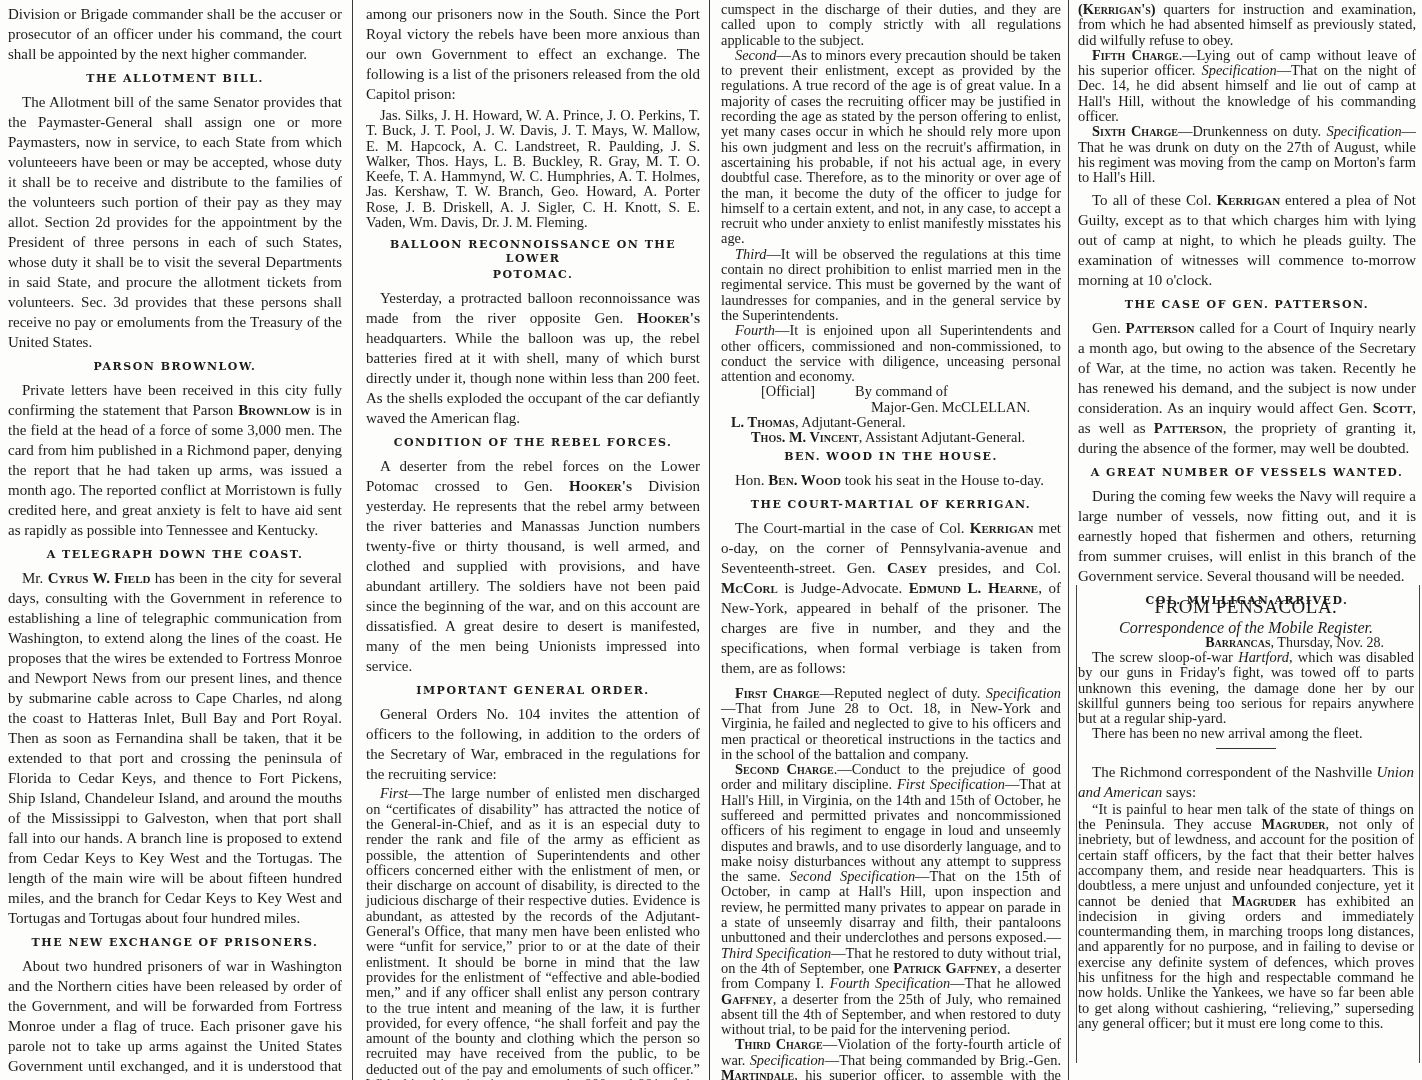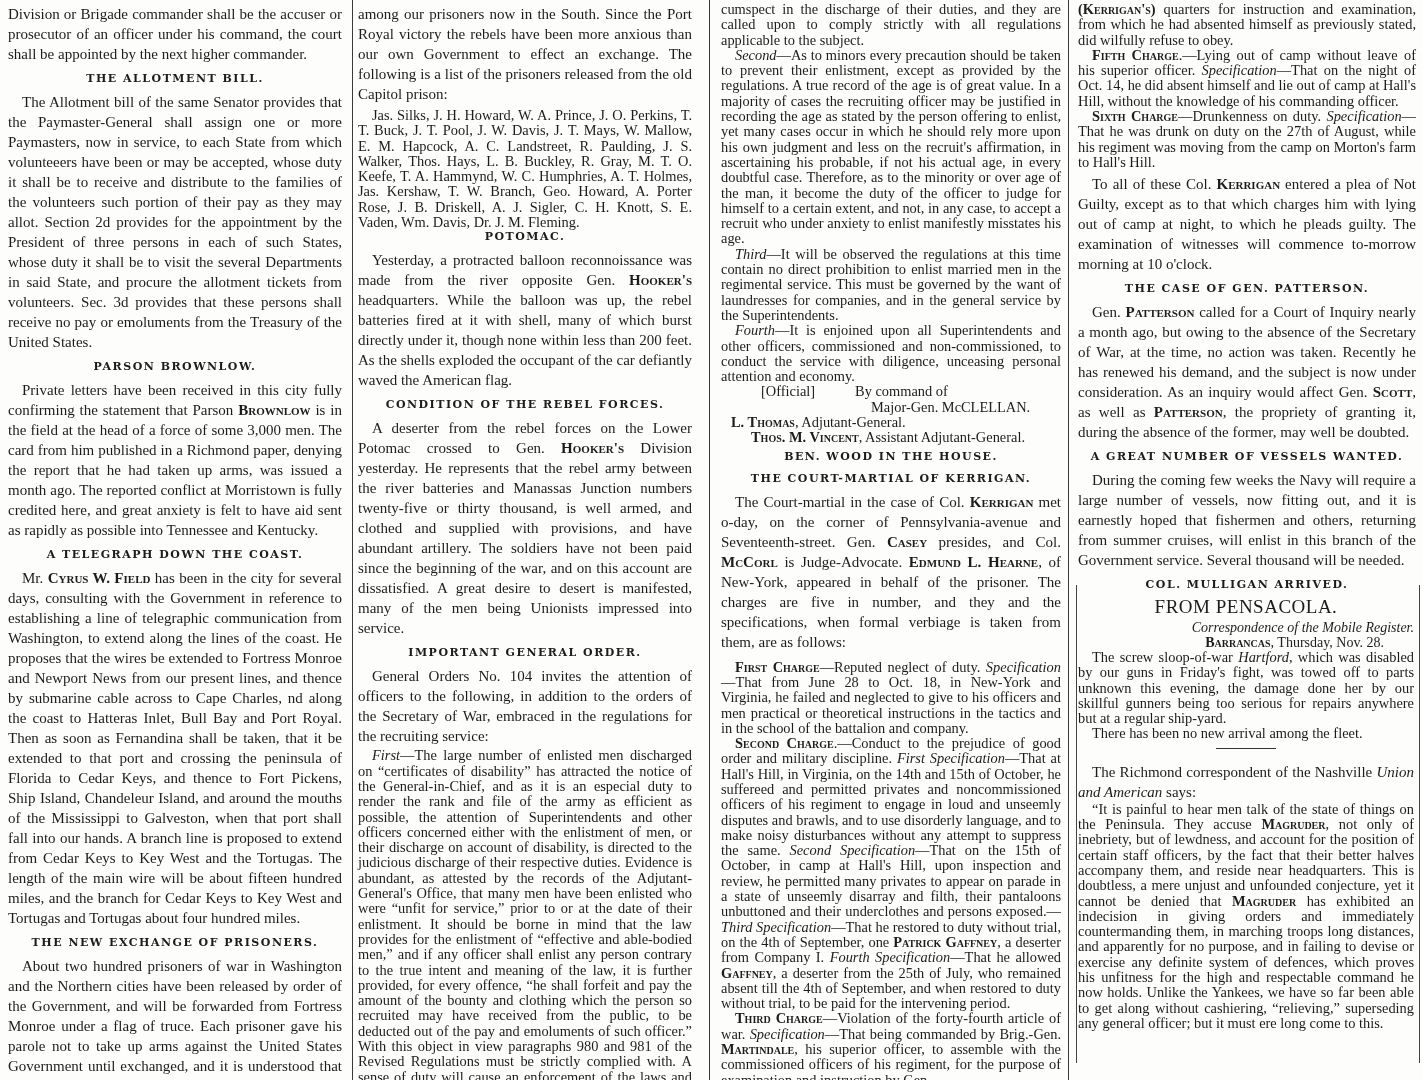--- a/index.html
+++ b/index.html
@@ -8,21 +8,21 @@
     background:#fdfdfb;
     font-family:"DejaVu Serif","Liberation Serif",serif;
     color:#1c1c1c;
     position:relative;
   }
   .col {
     position:absolute; top:0; height:1080px; box-sizing:border-box;
     overflow:hidden;
   }
   #c1 { left:4px;   width:344px; padding:4px 6px 0 4px; }
-  #c2 { left:350px; width:348px; padding:4px 6px 0 8px; }
+  #c2 { left:358px; width:348px; padding:4px 6px 0 8px; }
   #c3 { left:713px; width:352px; padding:2px 4px 0 8px; }
   #c4 { left:1072px; width:348px; padding:2px 4px 0 6px; }
   .rule {
     position:absolute; top:0; width:1px; height:1080px; background:#3a3a3a;
   }
   p {
     margin:0; text-align:justify; text-align-last:left;
     font-size:15px; line-height:20px;
     font-family:"Liberation Serif","DejaVu Serif",serif;
   }
@@ -61,20 +61,21 @@
   <p class="ind"><span>Private letters have been received in this city fully confirming the statement that Parson </span><span class="sc">Brownlow</span><span> is in the field at the head of a force of some 3,000 men. The card from him published in a Richmond paper, denying the report that he had taken up arms, was issued a month ago. The reported conflict at Morristown is fully credited here, and great anxiety is felt to have aid sent as rapidly as possible into Tennessee and Kentucky.</span></p>
   <div class="head">A TELEGRAPH DOWN THE COAST.</div>
   <p class="ind"><span>Mr. </span><span class="sc">Cyrus W. Field</span><span> has been in the city for several days, consulting with the Government in reference to establishing a line of telegraphic communication from Washington, to extend along the lines of the coast. He proposes that the wires be extended to Fortress Monroe and Newport News from our present lines, and thence by submarine cable across to Cape Charles, nd along the coast to Hatteras Inlet, Bull Bay and Port Royal. Then as soon as Fernandina shall be taken, that it be extended to that port and crossing the peninsula of Florida to Cedar Keys, and thence to Fort Pickens, Ship Island, Chandeleur Island, and around the mouths of the Mississippi to Galveston, when that port shall fall into our hands. A branch line is proposed to extend from Cedar Keys to Key West and the Tortugas. The length of the main wire will be about fifteen hundred miles, and the branch for Cedar Keys to Key West and Tortugas and Tortugas about four hundred miles.</span></p>
   <div class="head">THE NEW EXCHANGE OF PRISONERS.</div>
   <p class="ind">About two hundred prisoners of war in Washington and the Northern cities have been released by order of the Government, and will be forwarded from Fortress Monroe under a flag of truce. Each prisoner gave his parole not to take up arms against the United States Government until exchanged, and it is understood that each is to procure an exchange from</p>
 </div>
 
 <div class="col" id="c2">
   <p>among our prisoners now in the South. Since the Port Royal victory the rebels have been more anxious than our own Government to effect an exchange. The following is a list of the prisoners released from the old Capitol prison:</p>
   <p class="ind dense" style="margin-top:4px;">Jas. Silks, J. H. Howard, W. A. Prince, J. O. Perkins, T. T. Buck, J. T. Pool, J. W. Davis, J. T. Mays, W. Mallow, E. M. Hapcock, A. C. Landstreet, R. Paulding, J. S. Walker, Thos. Hays, L. B. Buckley, R. Gray, M. T. O. Keefe, T. A. Hammynd, W. C. Humphries, A. T. Holmes, Jas. Kershaw, T. W. Branch, Geo. Howard, A. Porter Rose, J. B. Driskell, A. J. Sigler, C. H. Knott, S. E. Vaden, Wm. Davis, Dr. J. M. Fleming.</p>
+  <div class="head" style="margin-bottom:2px;">BALLOON RECONNOISSANCE ON THE LOWER</div>
   <div class="head" style="margin-top:0;">POTOMAC.</div>
   <p class="ind"><span>Yesterday, a protracted balloon reconnoissance was made from the river opposite Gen. </span><span class="sc">Hooker's</span><span> headquarters. While the balloon was up, the rebel batteries fired at it with shell, many of which burst directly under it, though none within less than 200 feet. As the shells exploded the occupant of the car defiantly waved the American flag.</span></p>
   <div class="head">CONDITION OF THE REBEL FORCES.</div>
   <p class="ind"><span>A deserter from the rebel forces on the Lower Potomac crossed to Gen. </span><span class="sc">Hooker's</span><span> Division yesterday. He represents that the rebel army between the river batteries and Manassas Junction numbers twenty-five or thirty thousand, is well armed, and clothed and supplied with provisions, and have abundant artillery. The soldiers have not been paid since the beginning of the war, and on this account are dissatisfied. A great desire to desert is manifested, many of the men being Unionists impressed into service.</span></p>
   <div class="head">IMPORTANT GENERAL ORDER.</div>
   <p class="ind">General Orders No. 104 invites the attention of officers to the following, in addition to the orders of the Secretary of War, embraced in the regulations for the recruiting service:</p>
   <p class="ind dense" style="margin-top:2px;"><span class="it">First</span><span>—The large number of enlisted men discharged on “certificates of disability” has attracted the notice of the General-in-Chief, and as it is an especial duty to render the rank and file of the army as efficient as possible, the attention of Superintendents and other officers concerned either with the enlistment of men, or their discharge on account of disability, is directed to the judicious discharge of their respective duties. Evidence is abundant, as attested by the records of the Adjutant-General's Office, that many men have been enlisted who were “unfit for service,” prior to or at the date of their enlistment. It should be borne in mind that the law provides for the enlistment of “effective and able-bodied men,” and if any officer shall enlist any person contrary to the true intent and meaning of the law, it is further provided, for every offence, “he shall forfeit and pay the amount of the bounty and clothing which the person so recruited may have received from the public, to be deducted out of the pay and emoluments of such officer.” With this object in view paragraphs 980 and 981 of the Revised Regulations must be strictly complied with. A sense of duty will cause an enforcement of the laws and regulations governing the service, and these must be the guidance of the officers obtaining recruits. Officers cannot be too cir-</span></p>
 </div>
 
 <div class="col" id="c3">
@@ -82,42 +83,43 @@
   <p class="ind dense"><span class="it">Second</span><span>—As to minors every precaution should be taken to prevent their enlistment, except as provided by the regulations. A true record of the age is of great value. In a majority of cases the recruiting officer may be justified in recording the age as stated by the person offering to enlist, yet many cases occur in which he should rely more upon his own judgment and less on the recruit's affirmation, in ascertaining his probable, if not his actual age, in every doubtful case. Therefore, as to the minority or over age of the man, it become the duty of the officer to judge for himself to a certain extent, and not, in any case, to accept a recruit who under anxiety to enlist manifestly misstates his age.</span></p>
   <p class="ind dense"><span class="it">Third</span><span>—It will be observed the regulations at this time contain no direct prohibition to enlist married men in the regimental service. This must be governed by the want of laundresses for companies, and in the general service by the Superintendents.</span></p>
   <p class="ind dense"><span class="it">Fourth</span><span>—It is enjoined upon all Superintendents and other officers, commissioned and non-commissioned, to conduct the service with diligence, unceasing personal attention and economy.</span></p>
   <div class="sign">
     <div style="padding-left:40px;"><span>[Official]</span><span style="display:inline-block;width:40px;"></span><span>By command of</span></div>
     <div style="padding-left:150px;">Major-Gen. McCLELLAN.</div>
     <div style="padding-left:10px;"><span class="sc">L. Thomas</span><span>, Adjutant-General.</span></div>
     <div style="padding-left:30px;"><span class="sc">Thos. M. Vincent</span><span>, Assistant Adjutant-General.</span></div>
   </div>
   <div class="head" style="margin-top:4px;">BEN. WOOD IN THE HOUSE.</div>
+  <p class="ind"><span>Hon. </span><span class="sc">Ben. Wood</span><span> took his seat in the House to-day.</span></p>
   <div class="head">THE COURT-MARTIAL OF KERRIGAN.</div>
   <p class="ind"><span>The Court-martial in the case of Col. </span><span class="sc">Kerrigan</span><span> met o-day, on the corner of Pennsylvania-avenue and Seventeenth-street. Gen. </span><span class="sc">Casey</span><span> presides, and Col. </span><span class="sc">McCorl</span><span> is Judge-Advocate. </span><span class="sc">Edmund L. Hearne</span><span>, of New-York, appeared in behalf of the prisoner. The charges are five in number, and they and the specifications, when formal verbiage is taken from them, are as follows:</span></p>
   <p class="ind dense" style="margin-top:8px;"><span class="sc">First Charge</span><span>—Reputed neglect of duty. </span><span class="it">Specification</span><span>—That from June 28 to Oct. 18, in New-York and Virginia, he failed and neglected to give to his officers and men practical or theoretical instructions in the tactics and in the school of the battalion and company.</span></p>
   <p class="ind dense"><span class="sc">Second Charge</span><span>.—Conduct to the prejudice of good order and military discipline. </span><span class="it">First Specification</span><span>—That at Hall's Hill, in Virginia, on the 14th and 15th of October, he suffereed and permitted privates and noncommissioned officers of his regiment to engage in loud and unseemly disputes and brawls, and to use disorderly language, and to make noisy disturbances without any attempt to suppress the same. </span><span class="it">Second Specification</span><span>—That on the 15th of October, in camp at Hall's Hill, upon inspection and review, he permitted many privates to appear on parade in a state of unseemly disarray and filth, their pantaloons unbuttoned and their underclothes and persons exposed.—</span><span class="it">Third Specification</span><span>—That he restored to duty without trial, on the 4th of September, one </span><span class="sc">Patrick Gaffney</span><span>, a deserter from Company I. </span><span class="it">Fourth Specification</span><span>—That he allowed </span><span class="sc">Gaffney</span><span>, a deserter from the 25th of July, who remained absent till the 4th of September, and when restored to duty without trial, to be paid for the intervening period.</span></p>
   <p class="ind dense"><span class="sc">Third Charge</span><span>—Violation of the forty-fourth article of war. </span><span class="it">Specification</span><span>—That being commanded by Brig.-Gen. </span><span class="sc">Martindale</span><span>, his superior officer, to assemble with the commissioned officers of his regiment, for the purpose of examination and instruction by Gen. </span></p>
 
 </div>
 
 <div class="col" id="c4">
   <p class="dense"><span class="sc">(Kerrigan's)</span><span> quarters for instruction and examination, from which he had absented himself as previously stated, did wilfully refuse to obey.</span></p>
-  <p class="ind dense"><span class="sc">Fifth Charge</span><span>.—Lying out of camp without leave of his superior officer. </span><span class="it">Specification</span><span>—That on the night of Oct. 14, he did absent himself and lie out of camp at Hall's Hill, without the knowledge of his commanding officer.</span></p>
+  <p class="ind dense"><span class="sc">Fifth Charge</span><span>.—Lying out of camp without leave of his superior officer. </span><span class="it">Specification</span><span>—That on the night of Dec. 14, he did absent himself and lie out of camp at Hall's Hill, without the knowledge of his commanding officer.</span></p>
   <p class="ind dense"><span class="sc">Sixth Charge</span><span>—Drunkenness on duty. </span><span class="it">Specification</span><span>—That he was drunk on duty on the 27th of August, while his regiment was moving from the camp on Morton's farm to Hall's Hill.</span></p>
   <p class="ind" style="margin-top:4px;"><span>To all of these Col. </span><span class="sc">Kerrigan</span><span> entered a plea of Not Guilty, except as to that which charges him with lying out of camp at night, to which he pleads guilty. The examination of witnesses will commence to-morrow morning at 10 o'clock.</span></p>
   <div class="head">THE CASE OF GEN. PATTERSON.</div>
   <p class="ind"><span>Gen. </span><span class="sc">Patterson</span><span> called for a Court of Inquiry nearly a month ago, but owing to the absence of the Secretary of War, at the time, no action was taken. Recently he has renewed his demand, and the subject is now under consideration. As an inquiry would affect Gen. </span><span class="sc">Scott</span><span>, as well as </span><span class="sc">Patterson</span><span>, the propriety of granting it, during the absence of the former, may well be doubted.</span></p>
   <div class="head">A GREAT NUMBER OF VESSELS WANTED.</div>
   <p class="ind">During the coming few weeks the Navy will require a large number of vessels, now fitting out, and it is earnestly hoped that fishermen and others, returning from summer cruises, will enlist in this branch of the Government service. Several thousand will be needed.</p>
   <div class="head">COL. MULLIGAN ARRIVED.</div>
 
   <div style="position:absolute; left:6px; top:590px; width:336px;">
     <div class="big-head">FROM PENSACOLA.</div>
-    <div class="it" style="font-family:'Liberation Serif',serif;font-size:14px;text-align:right;line-height:15px;">Correspondence of the Mobile Register.</div>
+    <div class="it" style="font-family:'Liberation Serif',serif;font-size:16px;text-align:center;line-height:15px;">Correspondence of the Mobile Register.</div>
     <div style="font-family:'Liberation Serif',serif;font-size:14px;text-align:right;padding-right:30px;line-height:15px;"><span class="sc">Barrancas</span><span>, Thursday, Nov. 28.</span></div>
     <p class="ind dense"><span>The screw sloop-of-war </span><span class="it">Hartford</span><span>, which was disabled by our guns in Friday's fight, was towed off to parts unknown this evening, the damage done her by our skillful gunners being too serious for repairs anywhere but at a regular ship-yard.</span></p>
     <p class="ind dense">There has been no new arrival among the fleet.</p>
     <div class="short-rule"></div>
     <p class="ind" style="margin-top:13px;"><span>The Richmond correspondent of the Nashville </span><span class="it">Union and American</span><span> says:</span></p>
     <p class="ind dense"><span>“It is painful to hear men talk of the state of things on the Peninsula. They accuse </span><span class="sc">Magruder</span><span>, not only of inebriety, but of lewdness, and account for the position of certain staff officers, by the fact that their better halves accompany them, and reside near headquarters. This is doubtless, a mere unjust and unfounded conjecture, yet it cannot be denied that </span><span class="sc">Magruder</span><span> has exhibited an indecision in giving orders and immediately countermanding them, in marching troops long distances, and apparently for no purpose, and in failing to devise or exercise any definite system of defences, which proves his unfitness for the high and respectable command he now holds. Unlike the Yankees, we have so far been able to get along without cashiering, “relieving,” superseding any general officer; but it must ere long come to this. </span></p>
 
   </div>
 </div>
 

